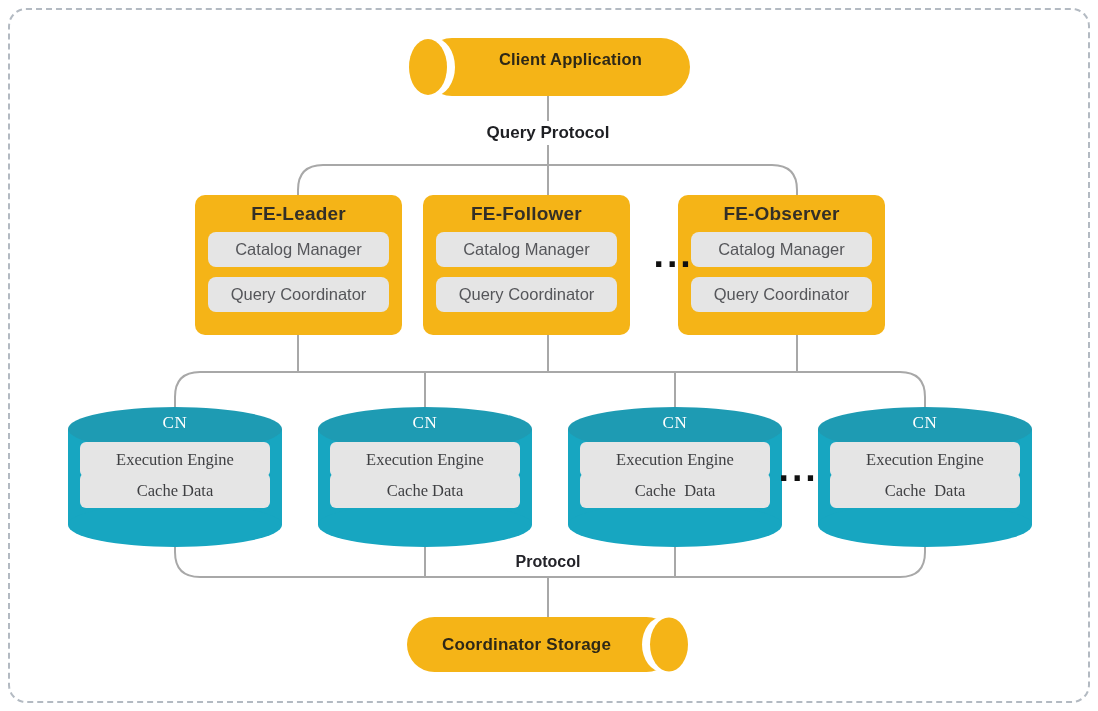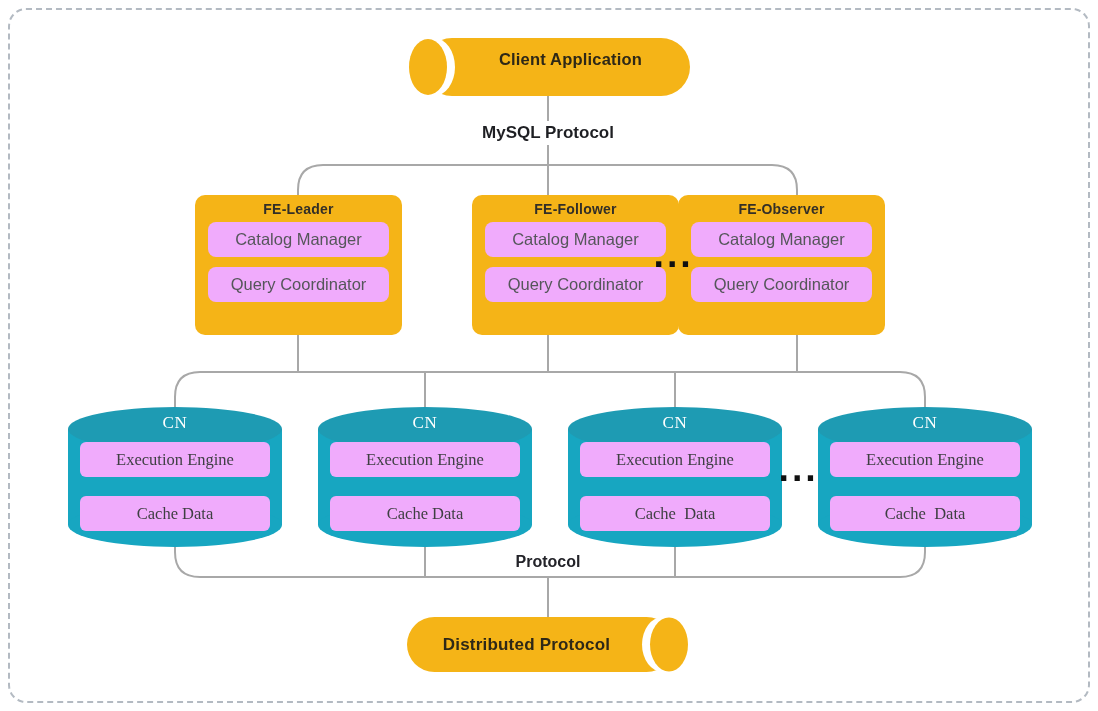--- a/index.html
+++ b/index.html
@@ -30,40 +30,40 @@
   }
   .protocol{font-size:17px;font-weight:bold;}
   .platform{font-size:16px;font-weight:600;color:#232329;}
 
   
   .fe{
     width:207px;height:140px;background:#f5b417;border-radius:10px;
     display:flex;flex-direction:column;align-items:center;
   }
   .fe-title{
-    height:27px;display:flex;align-items:center;justify-content:center;
-    font-size:14px;font-weight:600;color:#332f27;letter-spacing:.2px;
+    height:37px;display:flex;align-items:center;justify-content:center;
+    font-size:19px;font-weight:600;color:#332f27;letter-spacing:.2px;
   }
   .subbox{
-    width:181px;height:35px;background:#f0abfc;border-radius:8px;
+    width:181px;height:35px;background:#e5e5e5;border-radius:8px;
     display:flex;align-items:center;justify-content:center;
     font-size:16.5px;color:#55565a;white-space:pre;
   }
   .fe .subbox + .subbox{margin-top:10px;}
 
   
   .cn{width:214px;height:140px;font-family:Liberation Serif, serif;}
   .cn svg{position:absolute;left:0;top:0;}
   .cn-title{
     position:absolute;left:0;top:6px;width:100%;text-align:center;
     color:#fff;font-size:17px;font-weight:500;letter-spacing:.6px;
   }
   .cn .subbox{position:absolute;left:12px;width:190px;border-radius:6px;color:#3e3f42;font-weight:500;}
   .cn .subbox.b1{top:35px;}
-  .cn .subbox.b2{top:89px;border-radius:6px;}
+  .cn .subbox.b2{top:66px;border-radius:6px;}
 
   .dots{
     position:absolute;z-index:3;width:40px;text-align:center;
     font-size:30px;font-weight:bold;color:#101010;letter-spacing:2px;line-height:10px;
     font-family:"DejaVu Sans",sans-serif;
   }
 </style>
 </head>
 <body>
 
@@ -86,28 +86,28 @@
 
   <div class="node" style="left:407px;top:38px;width:283px;height:42px;">
     <svg class="hcyl" width="283" height="58">
       <rect x="16" y="0" width="267" height="58" rx="29" fill="#f5b417"></rect>
       <ellipse cx="27" cy="29" rx="21" ry="29" fill="#ffffff"></ellipse>
       <ellipse cx="21" cy="29" rx="19" ry="28" fill="#f5b417"></ellipse>
     </svg>
     <div class="hcyl-label client-label">Client Application</div>
   </div>
 
-  <div class="floatlabel protocol" style="left:462px;top:121px;width:172px;height:24px;">MySQL Protocol</div>
+  <div class="floatlabel protocol" style="left:462px;top:121px;width:172px;height:24px;">Query Protocol</div>
 
   <div class="node fe" style="left:195px;top:195px;">
     <div class="fe-title">FE-Leader</div>
     <div class="subbox">Catalog Manager</div>
     <div class="subbox">Query Coordinator</div>
   </div>
-  <div class="node fe" style="left:472px;top:195px;">
+  <div class="node fe" style="left:423px;top:195px;">
     <div class="fe-title">FE-Follower</div>
     <div class="subbox">Catalog Manager</div>
     <div class="subbox">Query Coordinator</div>
   </div>
   <div class="node fe" style="left:678px;top:195px;">
     <div class="fe-title">FE-Observer</div>
     <div class="subbox">Catalog Manager</div>
     <div class="subbox">Query Coordinator</div>
   </div>
   <div class="dots" style="left:653px;top:252px;">...</div>
@@ -155,16 +155,16 @@
   <div class="dots" style="left:778px;top:466px;">...</div>
 
   <div class="floatlabel platform" style="left:478px;top:551px;width:140px;height:22px;">Protocol</div>
 
   <div class="node" style="left:407px;top:617px;width:283px;height:55px;">
     <svg class="hcyl" width="283" height="55">
       <rect x="0" y="0" width="267" height="55" rx="27.5" fill="#f5b417"></rect>
       <ellipse cx="256" cy="27.5" rx="21" ry="27.5" fill="#ffffff"></ellipse>
       <ellipse cx="262" cy="27.5" rx="19" ry="27" fill="#f5b417"></ellipse>
     </svg>
-    <div class="hcyl-label storage-label">Distributed Protocol</div>
+    <div class="hcyl-label storage-label">Coordinator Storage</div>
   </div>
 
 </div>
 
 </body></html>

